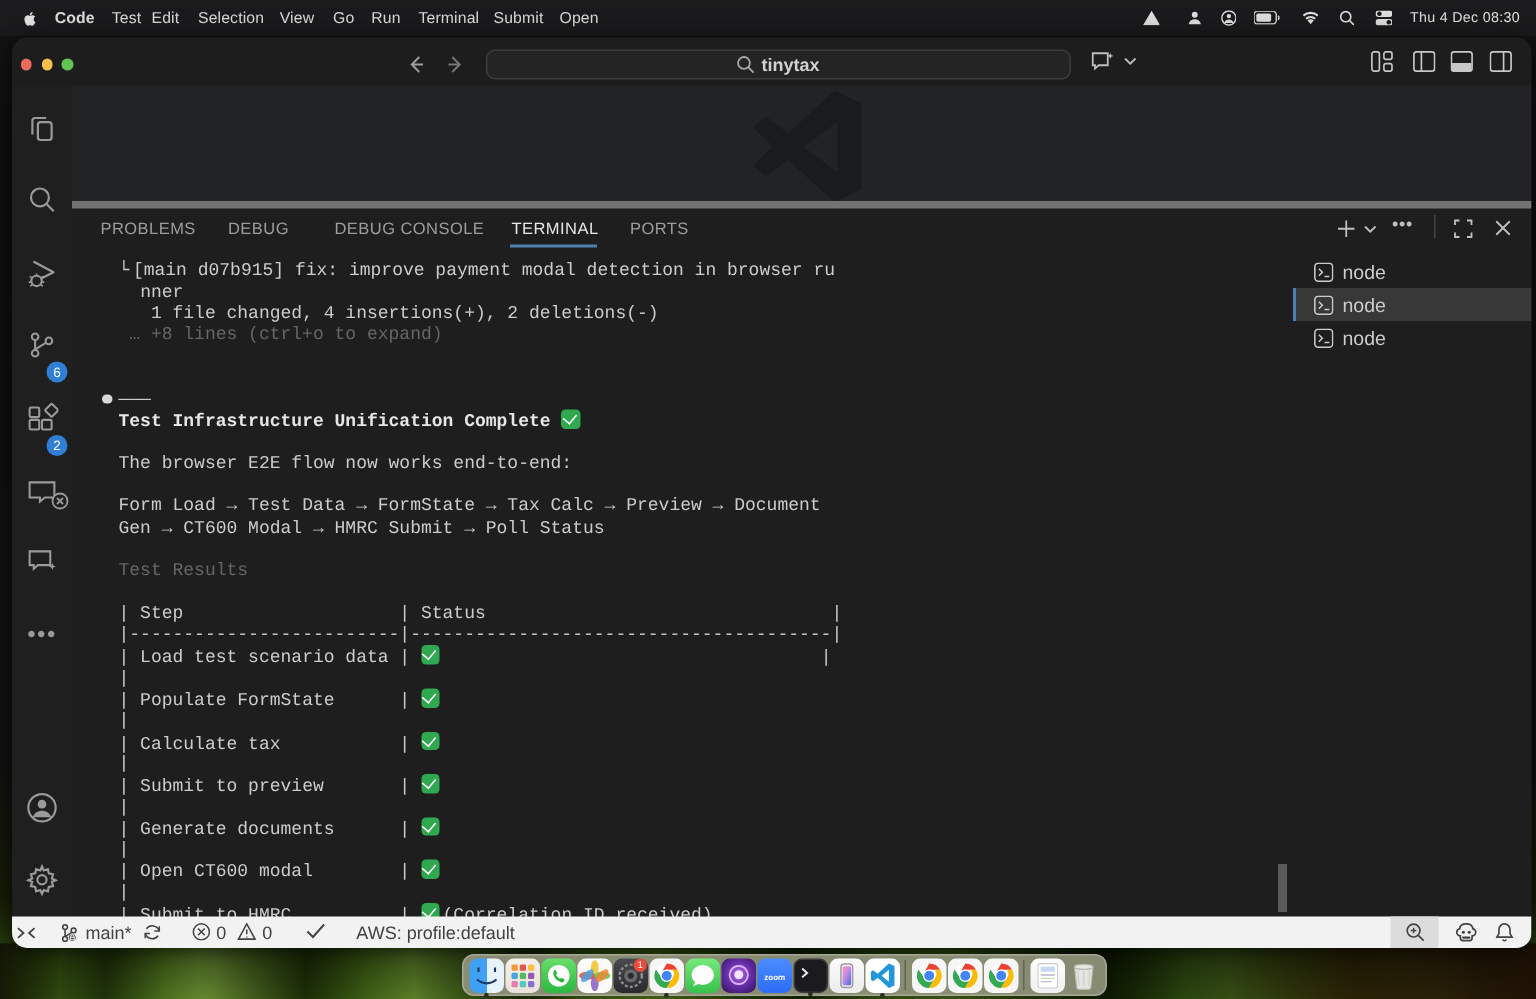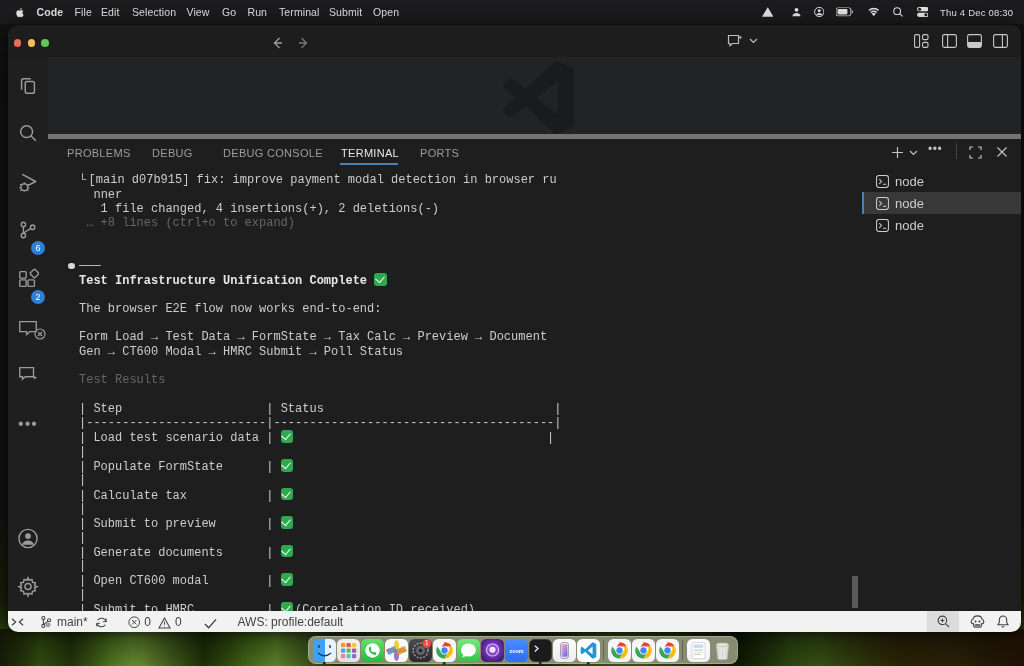--- a/index.html
+++ b/index.html
@@ -80,21 +80,21 @@
   .trow.sel { background:#383838; border-left:2px solid #4d7fb0; }
   .trow.sel svg { margin-left:12px; }
 
   
   #scrollbar { position:absolute; width:6px; background:#5a5a5a; border-radius:0px; }
 
   
   #statusbar { position:absolute; left:0; bottom:0; right:0; height:21px; background:#f2f2f2;
     color:#424242; font-size:12px; display:flex; align-items:center; }
   #statusbar svg { display:block; }
-  .sitem { display:flex; align-items:flex-end; }
+  .sitem { display:flex; align-items:flex-start; }
   #sb-zoom { position:absolute; right:62px; top:0; bottom:0; width:32px; background:#dcdcdc;
     display:flex; align-items:center; justify-content:center; }
 
   
   #dock { position:absolute; left:308px; top:636px; width:430px; height:28px;
     background:rgba(142,145,120,.95); border-radius:8px; border:.5px solid rgba(255,255,255,.25);
     display:flex; align-items:center; padding:0 3px; }
   .dicon { width:23px; height:23px; border-radius:5.5px; margin:0 .5px; position:relative; flex:none; }
   .dsep { width:1px; height:20px; background:rgba(60,60,50,.5); margin:0 3px; flex:none; }
   .ddot { position:absolute; bottom:-3.2px; left:50%; transform:translateX(-50%);
@@ -103,21 +103,21 @@
 </head>
 <body>
 <div id="wallpaper"></div>
 <div id="grass"></div>
 
 <div id="menubar">
   <svg class="apple" viewBox="0 0 13 15" fill="#e8e8e8">
       <path d="M10.8 7.9c0-1.6 1.3-2.4 1.4-2.4-.8-1.1-2-1.3-2.4-1.3-1-.1-2 .6-2.5.6-.5 0-1.3-.6-2.2-.6-1.1 0-2.2.7-2.7 1.7-1.2 2-.3 5 .8 6.6.5.8 1.2 1.7 2 1.7.8 0 1.1-.5 2.1-.5 1 0 1.3.5 2.2.5.9 0 1.5-.8 2-1.6.6-.9.9-1.8.9-1.9 0 0-1.6-.6-1.6-2.8zM9.1 3.1c.4-.5.7-1.3.6-2.1-.6 0-1.4.4-1.9 1-.4.5-.8 1.3-.7 2 .8.1 1.5-.4 2-.9z"></path>
     </svg>
   <span class="mitem bold" style="left:36.5px">Code</span>
-  <span class="mitem" style="left:74.5px">File</span>
+  <span class="mitem" style="left:74.5px">Test</span>
   <span class="mitem" style="left:101px">Edit</span>
   <span class="mitem" style="left:132px">Selection</span>
   <span class="mitem" style="left:186.5px">View</span>
   <span class="mitem" style="left:222px">Go</span>
   <span class="mitem" style="left:247.5px">Run</span>
   <span class="mitem" style="left:279px">Terminal</span>
   <span class="mitem" style="left:329px">Submit</span>
   <span class="mitem" style="left:373px">Open</span>
 </div>
 <div id="menright" style="left:0;width:892px">
@@ -160,20 +160,27 @@
   <div id="titlebar">
     <div class="tl" id="tl-r"></div>
       <div class="tl" id="tl-y"></div>
       <div class="tl" id="tl-g"></div>
     <svg class="navarrow" style="left:261px" width="16" height="16" viewBox="0 0 16 16">
         <path d="M10.5 3 L5.5 8 L10.5 13 M5.5 8 H13" stroke="#9d9d9d" stroke-width="1.3" fill="none"></path>
       </svg>
     <svg class="navarrow" style="left:288px" width="16" height="16" viewBox="0 0 16 16">
         <path d="M5.5 3 L10.5 8 L5.5 13 M10.5 8 H3" stroke="#777" stroke-width="1.3" fill="none"></path>
       </svg>
+    <div id="searchbox">
+      <svg width="12" height="12" viewBox="0 0 13 13">
+          <circle cx="5.4" cy="5.4" r="4.3" fill="none" stroke="#a8a8a8" stroke-width="1.3"></circle>
+          <line x1="8.6" y1="8.6" x2="12" y2="12" stroke="#a8a8a8" stroke-width="1.3" stroke-linecap="round"></line>
+        </svg>
+      <span style="font-weight:bold;color:#d2d2d2">tinytax</span>
+    </div>
     <svg class="tbicon" style="left:719px" width="17" height="15" viewBox="0 0 17 15">
         <path d="M1.5 1.5 h10 v8 h-6 l-2.5 2.2 v-2.2 h-1.5 z" fill="none" stroke="#bdbdbd" stroke-width="1.2"></path>
         <path d="M13.2 1.2 l.6 1.5 1.5.6 -1.5.6 -.6 1.5 -.6 -1.5 -1.5 -.6 1.5 -.6 z" fill="#bdbdbd"></path>
       </svg>
     <svg class="tbicon" style="left:741px;top:13px" width="9" height="6" viewBox="0 0 9 6">
         <path d="M1 1 L4.5 4.5 L8 1" stroke="#bdbdbd" stroke-width="1.2" fill="none"></path>
       </svg>
     <svg class="tbicon" style="left:906px" width="15" height="14" viewBox="0 0 15 14">
         <rect x="0.6" y="0.6" width="5" height="12.8" rx="1.4" fill="none" stroke="#c8c8c8" stroke-width="1.1"></rect>
         <rect x="8.6" y="0.6" width="5.4" height="5" rx="1.4" fill="none" stroke="#c8c8c8" stroke-width="1.1"></rect>

